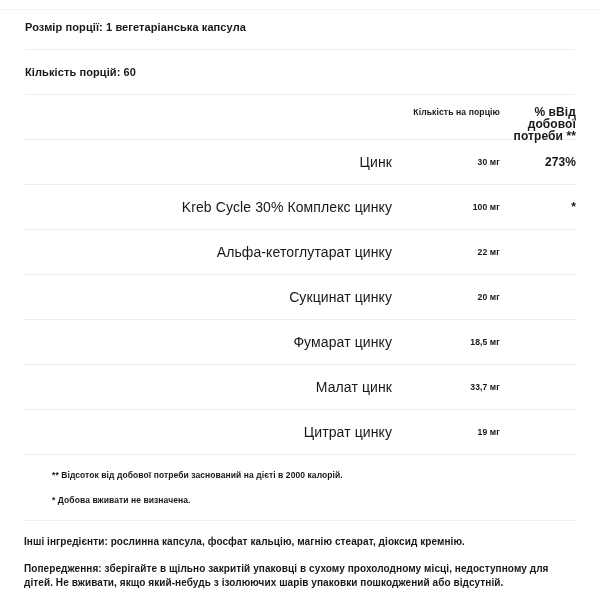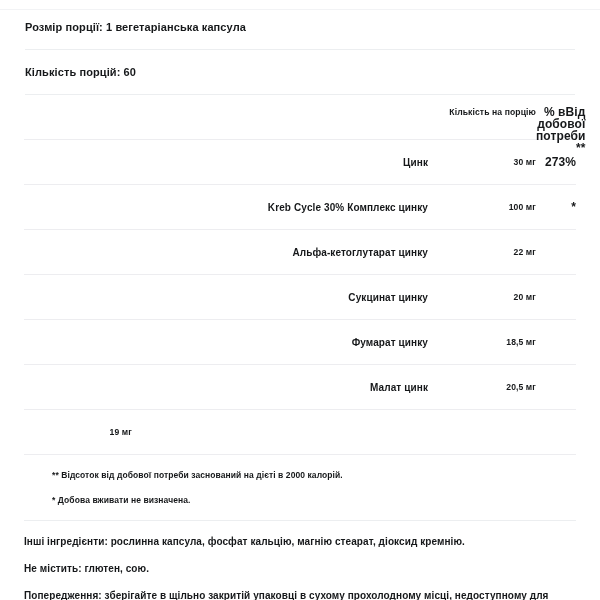--- a/index.html
+++ b/index.html
@@ -69,25 +69,24 @@
   }
   .trow {
     display: flex;
     align-items: center;
     height: 44px;
     box-sizing: border-box;
   }
   .col-name {
     width: 368px;
     flex: 0 0 368px;
-    font-size: 10px;
-    font-weight: bold;
-    letter-spacing: 0.1px;
-    color: #16181a;
-    margin-left: 36px;
+    font-size: 14px;
+    font-weight: normal;
+    letter-spacing: 0.1px;
+    color: #16181a;
   }
   .col-amount {
     width: 108px;
     flex: 0 0 108px;
     font-size: 8.6px;
     font-weight: bold;
     letter-spacing: 0.1px;
     color: #16181a;
   }
   .col-dv {
@@ -195,41 +194,41 @@
 
     <div class="trow">
       <div class="col-name">Фумарат цинку</div>
       <div class="col-amount">18,5 мг</div>
       <div class="col-dv"></div>
     </div>
     <div class="table-divider"></div>
 
     <div class="trow">
       <div class="col-name">Малат цинк</div>
-      <div class="col-amount">20,5 мг</div>
-      <div class="col-dv"></div>
-    </div>
-    <div class="table-divider"></div>
-
-    <div class="trow">
+      <div class="col-amount">33,7 мг</div>
+      <div class="col-dv"></div>
+    </div>
+    <div class="table-divider"></div>
+
+    <div class="trow">
+      <div class="col-name">Цитрат цинку</div>
       <div class="col-amount">19 мг</div>
       <div class="col-dv"></div>
     </div>
     <div class="table-divider"></div>
 
   </div>
 
   <div class="footnotes">
     <div class="footnote">** Відсоток від добової потреби заснований на дієті в 2000 калорій.</div>
     <div class="footnote">* Добова вживати не визначена.</div>
   </div>
 
   <div style="padding:0 24px;">
     <div class="rule"></div>
   </div>
 
   <div class="otherinfo">
     <div class="info-line">Інші інгредієнти: рослинна капсула, фосфат кальцію, магнію стеарат, діоксид кремнію.</div>
-    <div class="info-line">Не містить: глютен, сою.</div>
     <div class="info-line warning">Попередження: зберігайте в щільно закритій упаковці в сухому прохолодному місці, недоступному для дітей. Не вживати, якщо який-небудь з ізолюючих шарів упаковки пошкоджений або відсутній.</div>
   </div>
 
 </div>
 
 </body></html>

